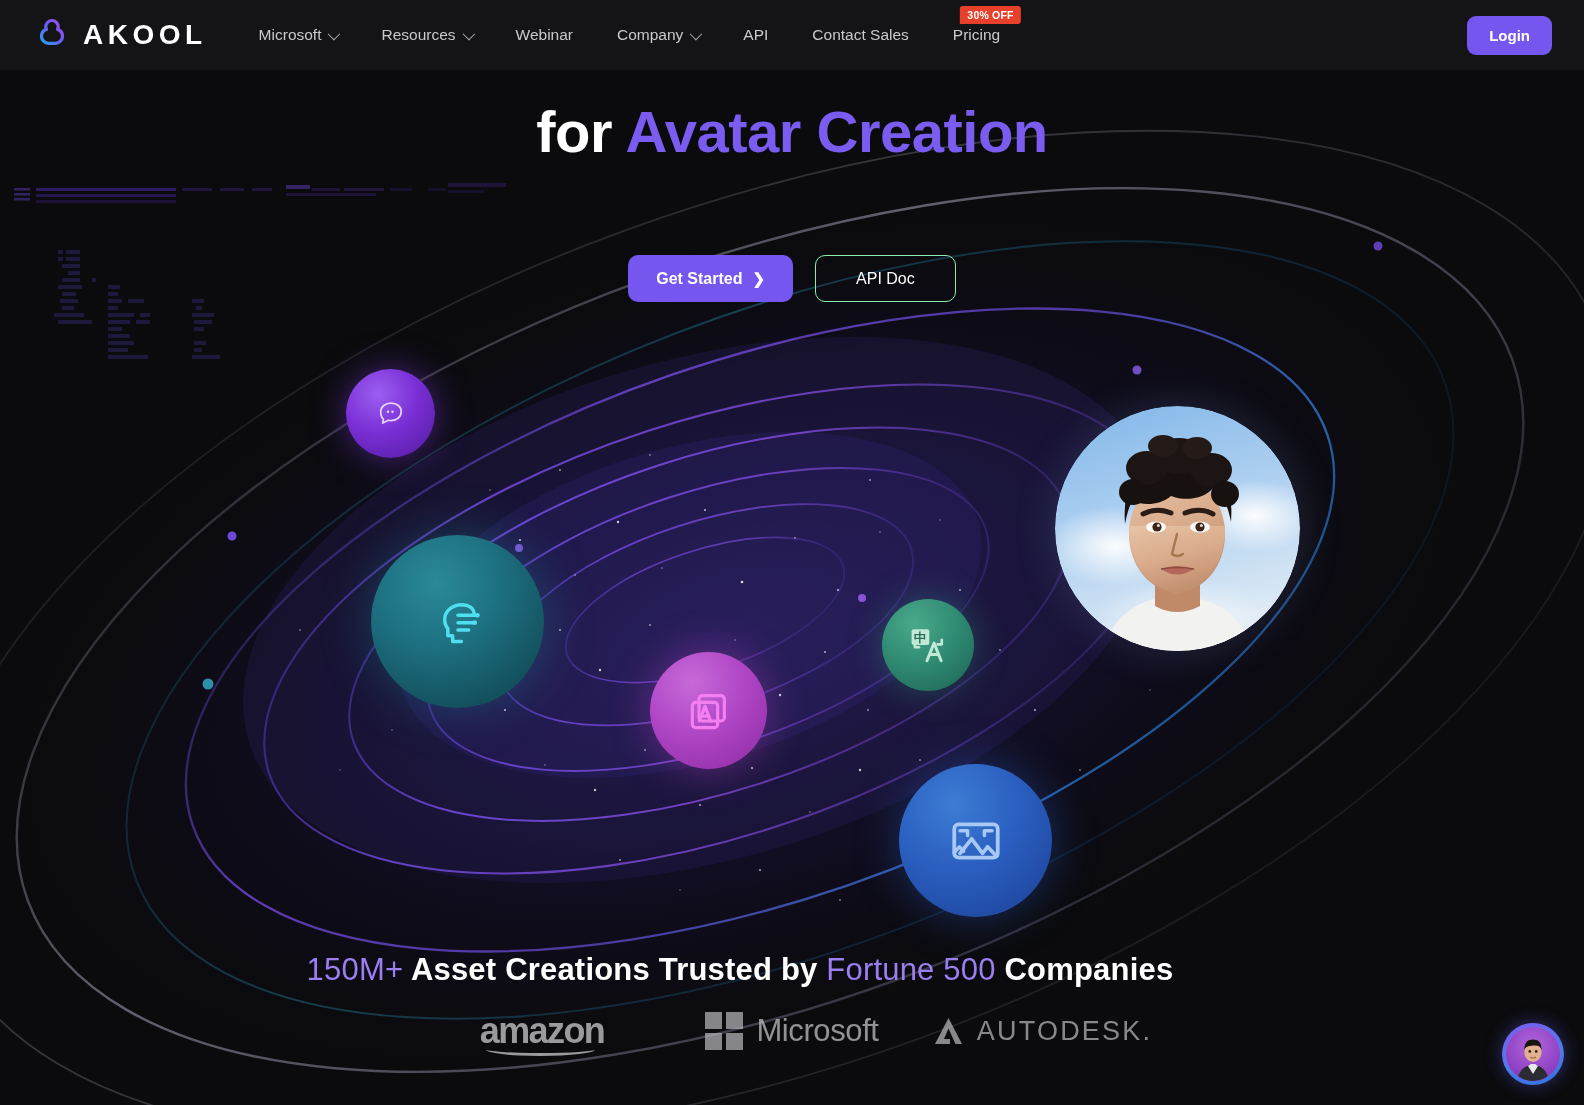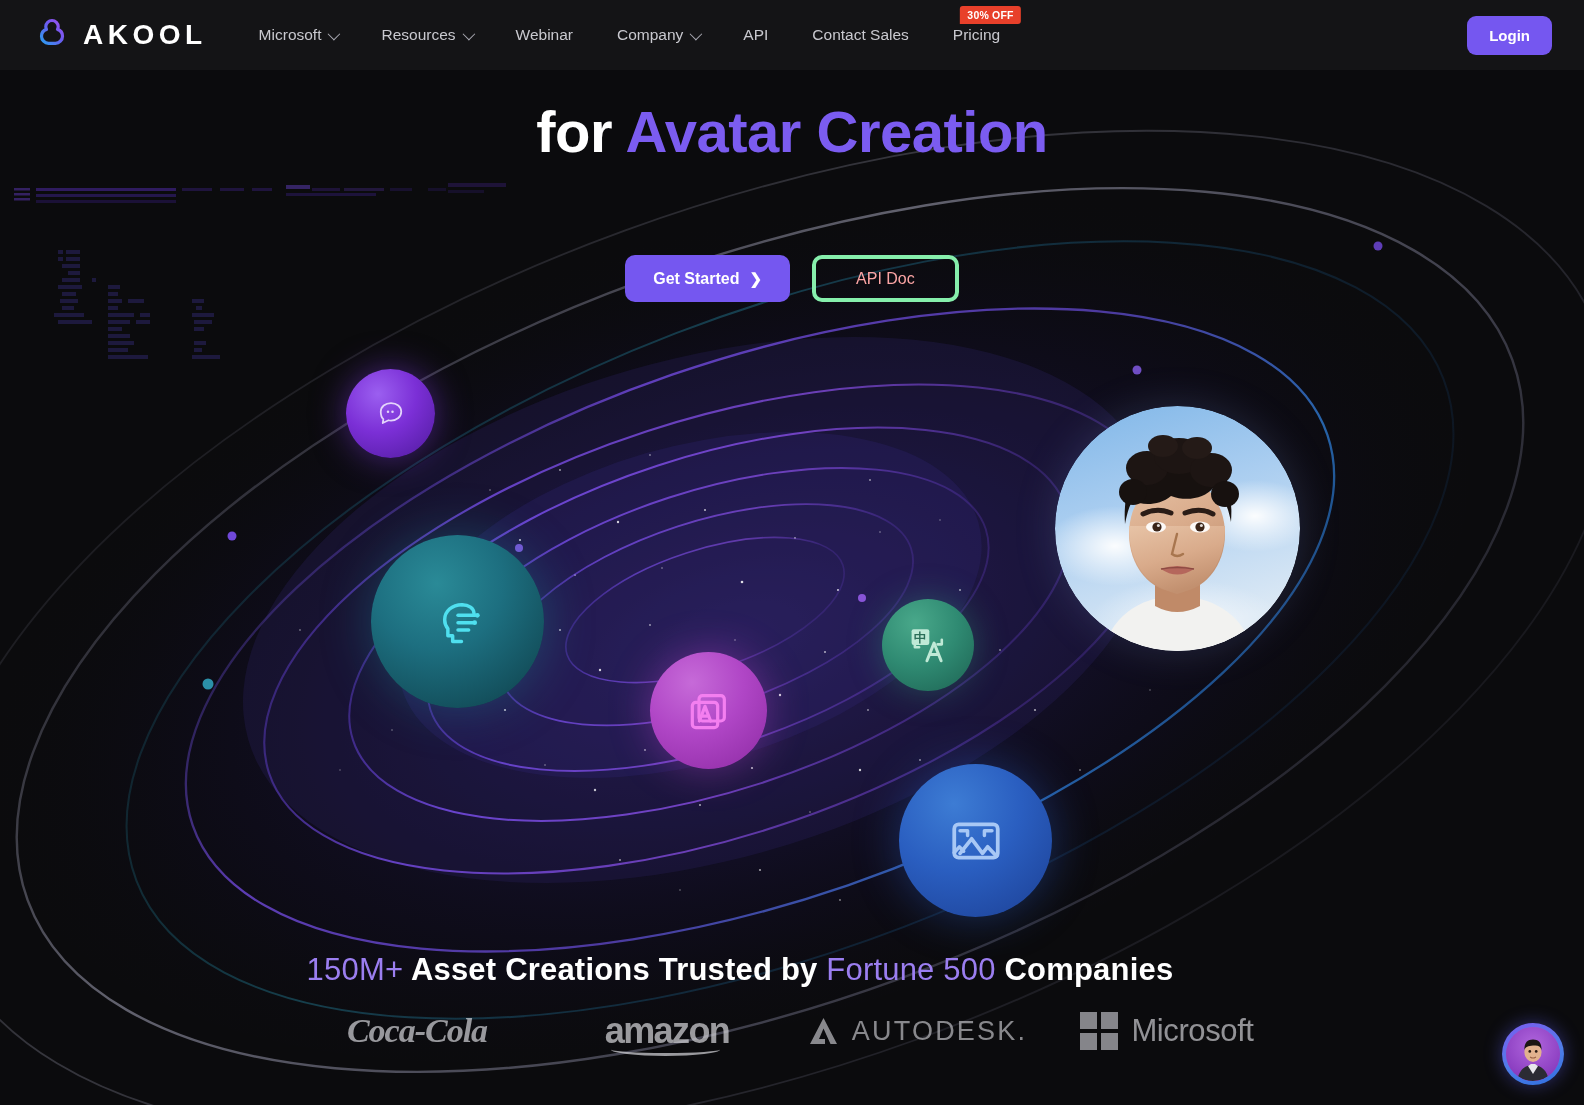--- a/index.html
+++ b/index.html
@@ -74,21 +74,21 @@
     position:absolute; top:185px; left:0; width:1584px; z-index:45;
     display:flex; justify-content:center; gap:22px;
   }
   .btn-primary {
     background:#7557f0; color:#fff; border:none; border-radius:10px;
     height:47px; padding:0 28px; font-size:16px; font-weight:600; cursor:pointer;
     display:flex; align-items:center; gap:10px; font-family:"Liberation Sans", sans-serif;
   }
   .btn-primary .arr { font-size:15px; font-weight:700; }
   .btn-outline {
-    background:transparent; color:#fca5a5; border:4px solid #86efac; border-radius:10px;
+    background:transparent; color:#ffffff; border:1px solid #86efac; border-radius:10px;
     height:47px; padding:0 40px; font-size:16px; cursor:pointer;
     font-family:"Liberation Sans", sans-serif;
   }
 
   
   .orb { position:absolute; border-radius:50%; display:flex; align-items:center; justify-content:center; z-index:25; }
   .orb svg { position:relative; z-index:2; }
   .orb-purple {
     left:346px; top:299px; width:89px; height:89px;
     background:radial-gradient(circle at 36% 28%, #9b5ff0 0%, #7b2fd6 45%, #4e1a9b 100%);
@@ -471,42 +471,39 @@
         <span>Get Started</span>
         <span class="arr">❯</span>
       </button>
       <button class="btn-outline">API Doc</button>
     </div>
 
     <div class="trust-line"><span class="trust-accent">150M+</span><span> Asset Creations Trusted by </span><span class="trust-accent">Fortune 500</span><span> Companies</span></div>
 
     <div class="logos">
       <div class="logo-cell">
-        <span class="cocacola">Coca-Cola</span>
-      </div>
-      <div class="logo-cell">
         <span class="amazon"><span>amazon</span><span class="smile"></span></span>
-      </div>
-      <div class="logo-cell">
-        <span class="ad-row">
-          <svg width="34" height="30" viewBox="0 0 34 30">
-            <path d="M16.5 2 L30 28 L23.5 28 L16.5 12.5 L12 23 L18 23 L18 28 L3 28 Z" fill="#b9b9be"></path>
-          </svg>
-          <span class="ad-text">AUTODESK.</span>
-        </span>
       </div>
       <div class="logo-cell">
         <span class="ms-row">
           <span class="ms-grid">
               <div></div>
               <div></div>
               <div></div>
               <div></div>
             </span>
           <span class="ms-text">Microsoft</span>
+        </span>
+      </div>
+      <div class="logo-cell">
+        <span class="ad-row">
+          <svg width="34" height="30" viewBox="0 0 34 30">
+            <path d="M16.5 2 L30 28 L23.5 28 L16.5 12.5 L12 23 L18 23 L18 28 L3 28 Z" fill="#b9b9be"></path>
+          </svg>
+          <span class="ad-text">AUTODESK.</span>
         </span>
       </div>
     </div>
   </div>
 
   <div class="nav">
     <div class="logo-wrap">
       <span class="logo-mark">
         <svg width="40" height="40" viewBox="0 0 40 40" fill="none">
           <defs>

